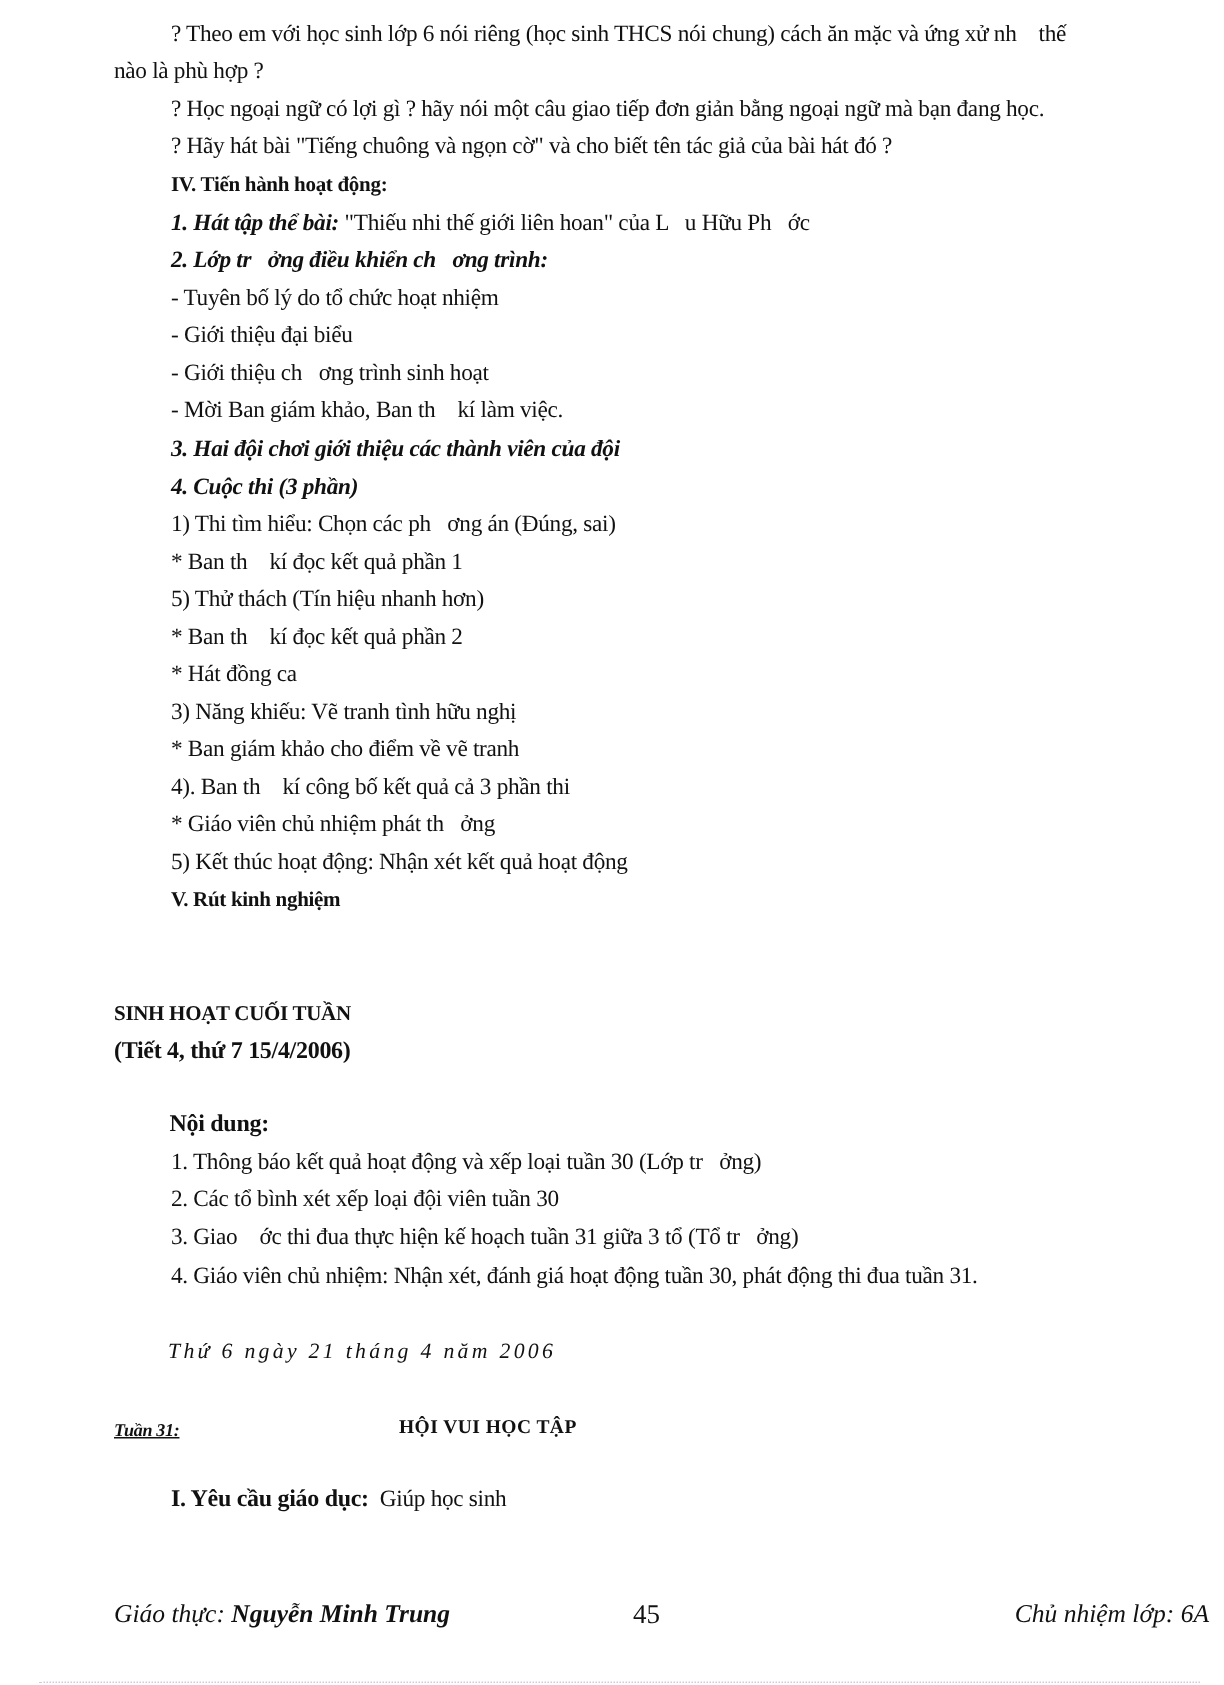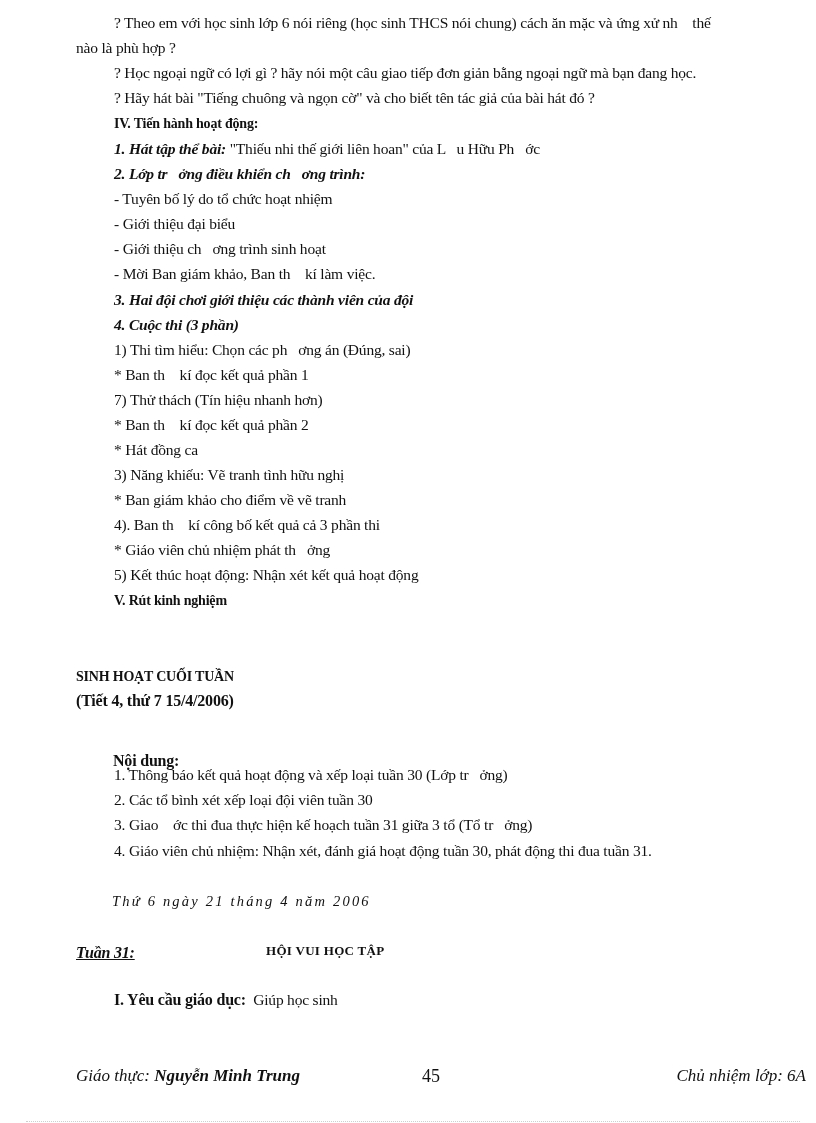--- a/index.html
+++ b/index.html
@@ -2,21 +2,21 @@
 <html><head>
 <meta charset="utf-8">
 <style>
   html, body { margin: 0; padding: 0; background: #ffffff; }
   body { width: 816px; height: 1123px; position: relative; overflow: hidden;
          font-family: "Liberation Serif", "DejaVu Serif", serif; color: #111; }
   .ln { position: absolute; font-size: 15.5px; line-height: 20px; white-space: pre; letter-spacing: -0.2px; }
   .bi { font-weight: bold; font-style: italic; }
   .h { font-size: 14px; font-weight: bold; }
   .sp { letter-spacing: 2.2px; font-style: italic; font-size: 14.5px; }
-  .tuan { font-weight: bold; font-style: italic; text-decoration: underline; font-size: 16px; }
+  .tuan { font-weight: bold; font-style: italic; text-decoration: underline; font-size: 12px; }
   .title { font-size: 13px; font-weight: bold; letter-spacing: 0.3px; }
   .footer { position: absolute; top: 1066px; font-style: italic; font-size: 17px; }
   .footer .name { font-weight: bold; }
   .pagenum { position: absolute; top: 1066px; left: 422px; font-size: 18px; }
   .dotted { position: absolute; left: 26px; right: 16px; top: 1121px; border-top: 1px dotted #d8c8d8; }
 </style>
 </head>
 <body>
 
 <div>
@@ -30,34 +30,34 @@
   <div class="ln" style="top:139px;left:114px;"><span class="bi">1. Hát tập thể bài:</span><span> "Thiếu nhi thế giới liên hoan" của L   u Hữu Ph   ớc</span></div>
   <div class="ln bi" style="top:164px;left:114px;">2. Lớp tr   ởng điều khiển ch   ơng trình:</div>
   <div class="ln" style="top:189px;left:114px;">- Tuyên bố lý do tổ chức hoạt nhiệm</div>
   <div class="ln" style="top:214px;left:114px;">- Giới thiệu đại biểu</div>
   <div class="ln" style="top:239px;left:114px;">- Giới thiệu ch   ơng trình sinh hoạt</div>
   <div class="ln" style="top:264px;left:114px;">- Mời Ban giám khảo, Ban th    kí làm việc.</div>
   <div class="ln bi" style="top:290px;left:114px;">3. Hai đội chơi giới thiệu các thành viên của đội</div>
   <div class="ln bi" style="top:315px;left:114px;">4. Cuộc thi (3 phần)</div>
   <div class="ln" style="top:340px;left:114px;">1) Thi tìm hiểu: Chọn các ph   ơng án (Đúng, sai)</div>
   <div class="ln" style="top:365px;left:114px;">* Ban th    kí đọc kết quả phần 1</div>
-  <div class="ln" style="top:390px;left:114px;">7) Thử thách (Tín hiệu nhanh hơn)</div>
+  <div class="ln" style="top:390px;left:114px;">5) Thử thách (Tín hiệu nhanh hơn)</div>
   <div class="ln" style="top:415px;left:114px;">* Ban th    kí đọc kết quả phần 2</div>
   <div class="ln" style="top:440px;left:114px;">* Hát đồng ca</div>
   <div class="ln" style="top:465px;left:114px;">3) Năng khiếu: Vẽ tranh tình hữu nghị</div>
   <div class="ln" style="top:490px;left:114px;text-align:center;">* Ban giám khảo cho điểm về vẽ tranh</div>
   <div class="ln" style="top:515px;left:114px;">4). Ban th    kí công bố kết quả cả 3 phần thi</div>
   <div class="ln" style="top:540px;left:114px;">* Giáo viên chủ nhiệm phát th   ởng</div>
   <div class="ln" style="top:565px;left:114px;">5) Kết thúc hoạt động: Nhận xét kết quả hoạt động</div>
 
   <div class="ln h" style="top:591px;left:114px;">V. Rút kinh nghiệm</div>
 
   <div class="ln h" style="top:667px;left:76px;">SINH HOẠT CUỐI TUẦN</div>
   <div class="ln" style="top:691px;left:76px;font-size:16px;font-weight:bold;"><span>(Tiết 4, thứ </span><span>7 15/4/2006</span><span>)</span></div>
-  <div class="ln h" style="top:740px;left:113px;font-size:16px;margin-top:11px;">Nội dung:</div>
+  <div class="ln h" style="top:740px;left:113px;font-size:16px;">Nội dung:</div>
   <div class="ln" style="top:765px;left:114px;">1. Thông báo kết quả hoạt động và xếp loại tuần 30 (Lớp tr   ởng)</div>
   <div class="ln" style="top:790px;left:114px;">2. Các tổ bình xét xếp loại đội viên tuần 30</div>
   <div class="ln" style="top:815px;left:114px;">3. Giao    ớc thi đua thực hiện kế hoạch tuần 31 giữa 3 tổ (Tổ tr   ởng)</div>
   <div class="ln" style="top:841px;left:114px;">4. Giáo viên chủ nhiệm: Nhận xét, đánh giá hoạt động tuần 30, phát động thi đua tuần 31.</div>
 
   <div class="ln sp" style="top:891px;left:112px;">Thứ 6 ngày 21 tháng 4 năm 2006</div>
 
   <div class="ln tuan" style="top:943px;left:76px;">Tuần 31:</div>
   <div class="ln title" style="top:941px;left:266px;">HỘI VUI HỌC TẬP</div>
   <div class="ln" style="top:990px;left:114px;"><span class="h" style="font-size:16px;">I. Yêu cầu giáo dục:</span><span>  Giúp học sinh</span></div>

